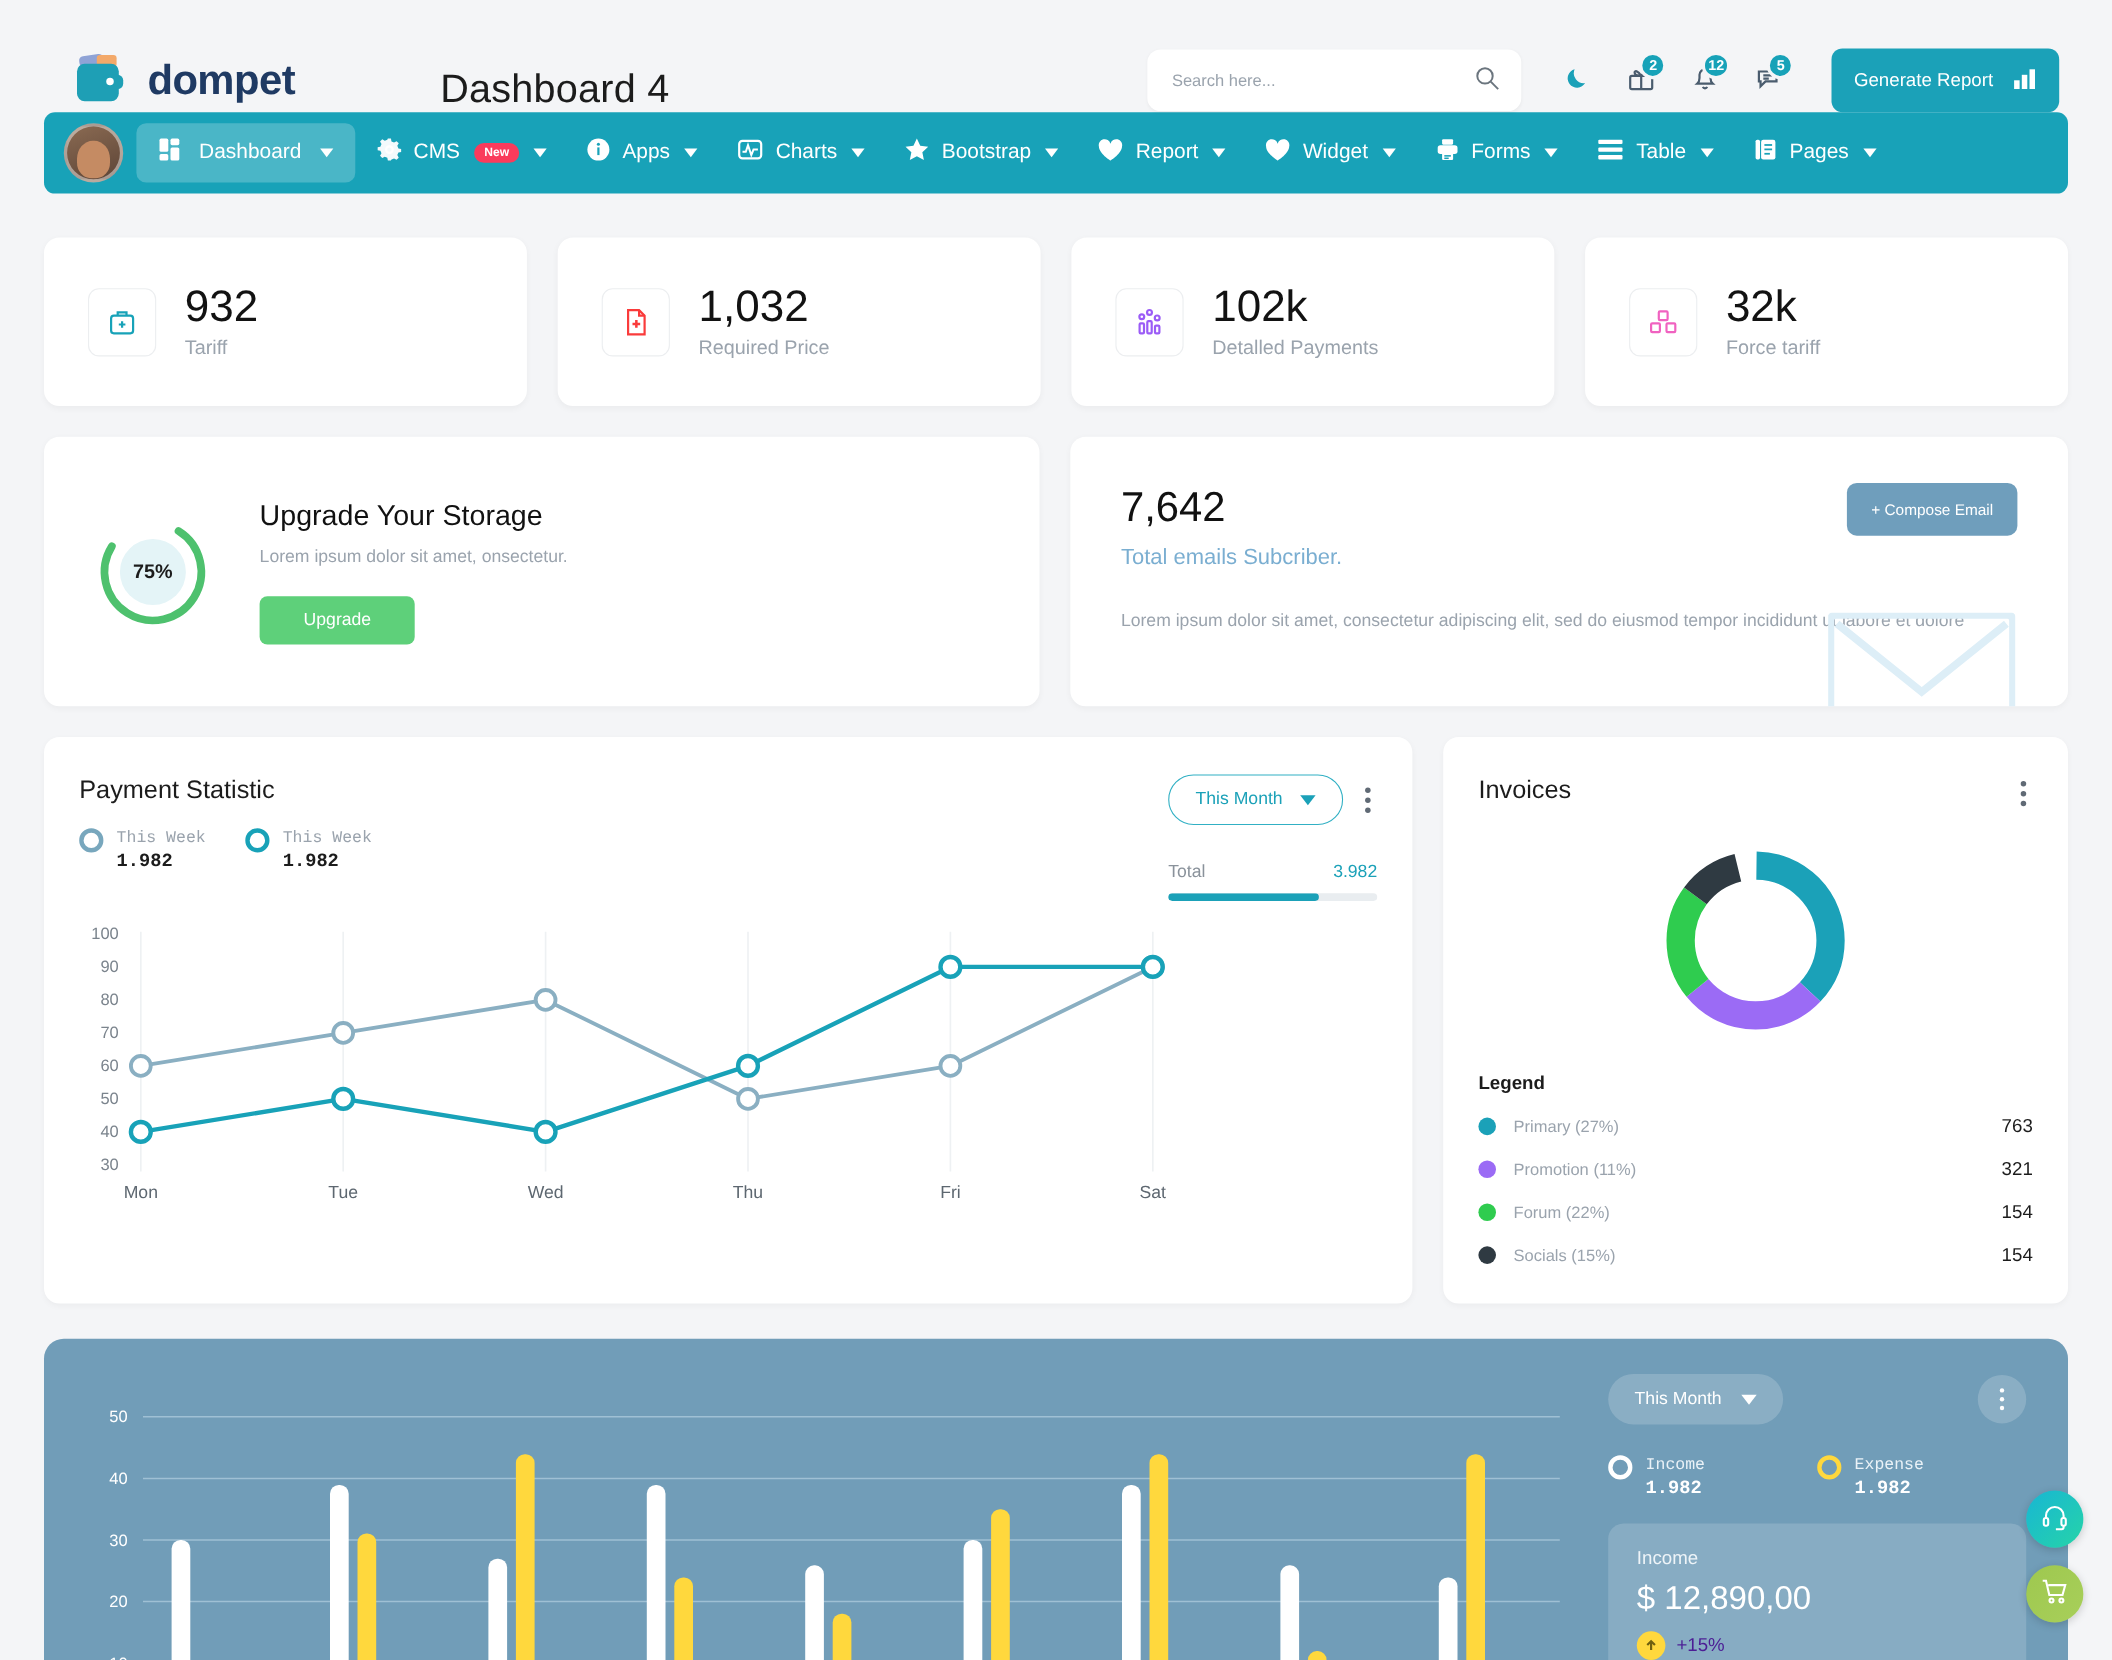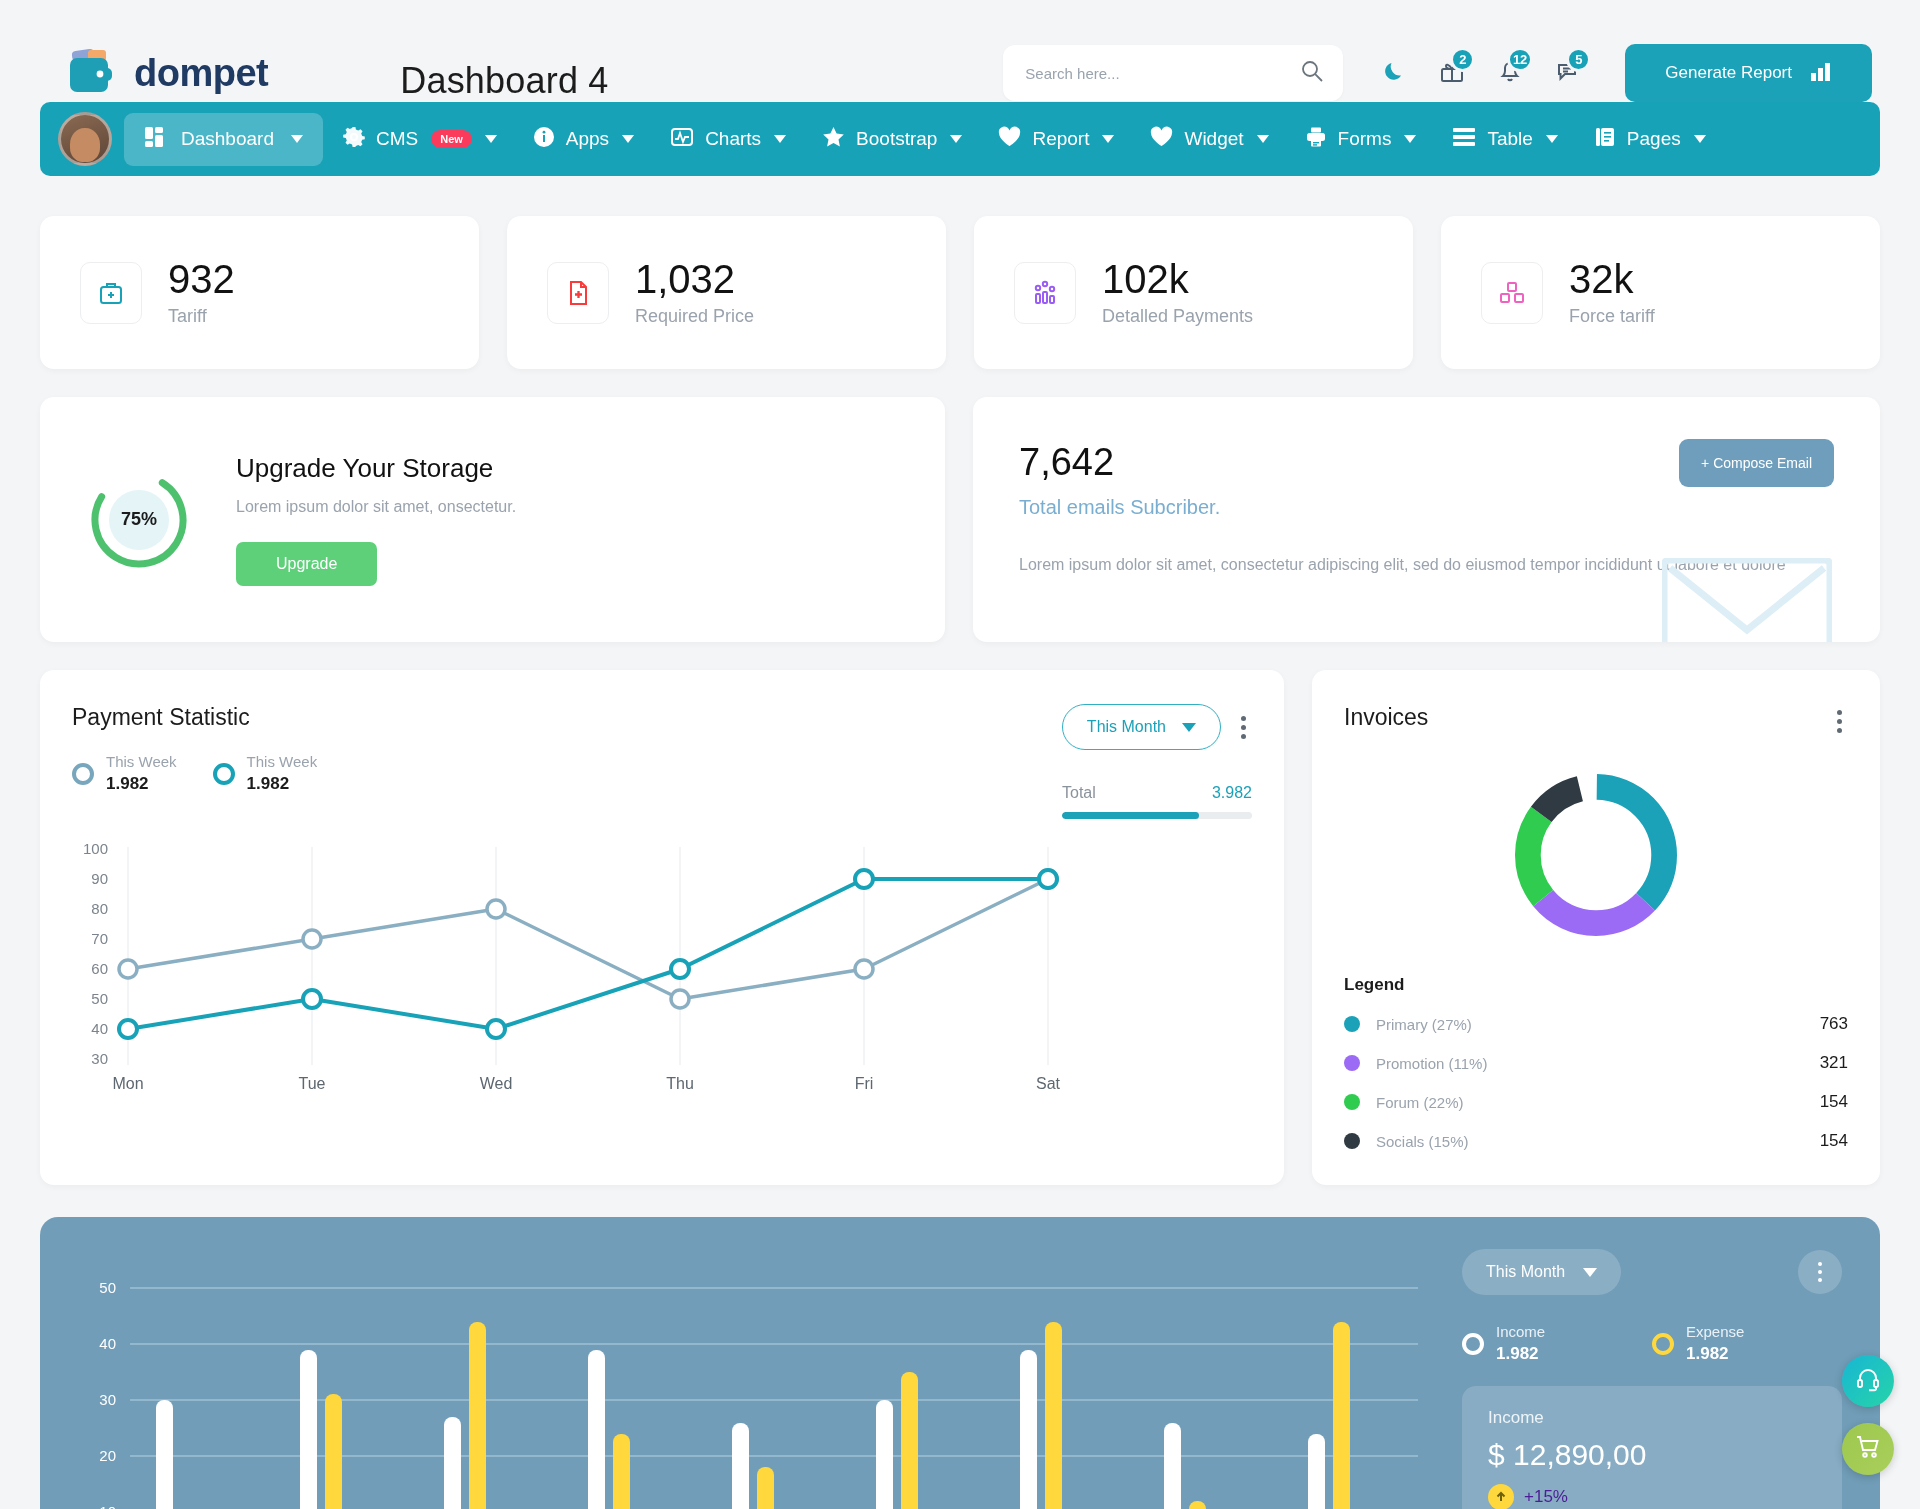--- a/index.html
+++ b/index.html
@@ -45,21 +45,21 @@
   .hdr-icon.first { margin-left: 22px; }
   .badge {
     position: absolute; top: 2px; right: 6px;
     min-width: 25px; height: 25px; border-radius: 50%;
     background: #17a2b8; color: #fff; font-size: 13px; font-weight: bold;
     display: flex; align-items: center; justify-content: center;
     border: 3px solid #f4f5f7; padding: 0 3px;
   }
   .gen-report {
     margin-left: 28px; height: 58px; background: #1ba1b8; color: #fff;
-    border: none; border-radius: 10px; padding: 0 40px;
+    border: none; border-radius: 10px; padding: 0 20px;
     font-size: 17px; font-family: "Liberation Sans", sans-serif;
     display: flex; align-items: center; gap: 18px; cursor: pointer;
   }
 
   
   .navbar {
     margin: 0 40px; height: 74px; background: #18a2b8; border-radius: 10px;
     display: flex; align-items: center; padding: 0 18px; gap: 4px;
   }
   .avatar {
@@ -124,21 +124,21 @@
     background: #6f9ebc; color: #fff; border: none; border-radius: 9px;
     padding: 16px 22px; font-size: 14px; cursor: pointer;
     font-family: "Liberation Sans", sans-serif;
   }
   .env-deco { position: absolute; right: 48px; bottom: -40px; opacity: 1; }
 
   
   .pay-card { flex: 1; padding: 34px 32px 22px 32px; position: relative; }
   .card-title { font-size: 23px; color: #1c1c1c; }
   .legend-row { display: flex; gap: 36px; margin-top: 22px; }
-  .legend-item { display: flex; align-items: center; gap: 12px; }
+  .legend-item { display: flex; gap: 12px; font-family: Liberation Mono, monospace; }
   .ring { width: 22px; height: 22px; border-radius: 50%; border: 4px solid #78a7bd; }
   .ring.teal { border-color: #18a2b8; }
   .lg-name { font-size: 15px; color: #9aa3ad; line-height: 1.2; }
   .lg-val { font-size: 17px; color: #1c1c1c; font-weight: bold; margin-top: 3px; }
   .this-month-btn {
     border: 1px solid #31b0c4; color: #1ba1b8; background: #fff;
     border-radius: 26px; padding: 13px 24px; font-size: 16px; cursor: pointer;
     display: flex; align-items: center; gap: 16px;
     font-family: "Liberation Sans", sans-serif;
   }

